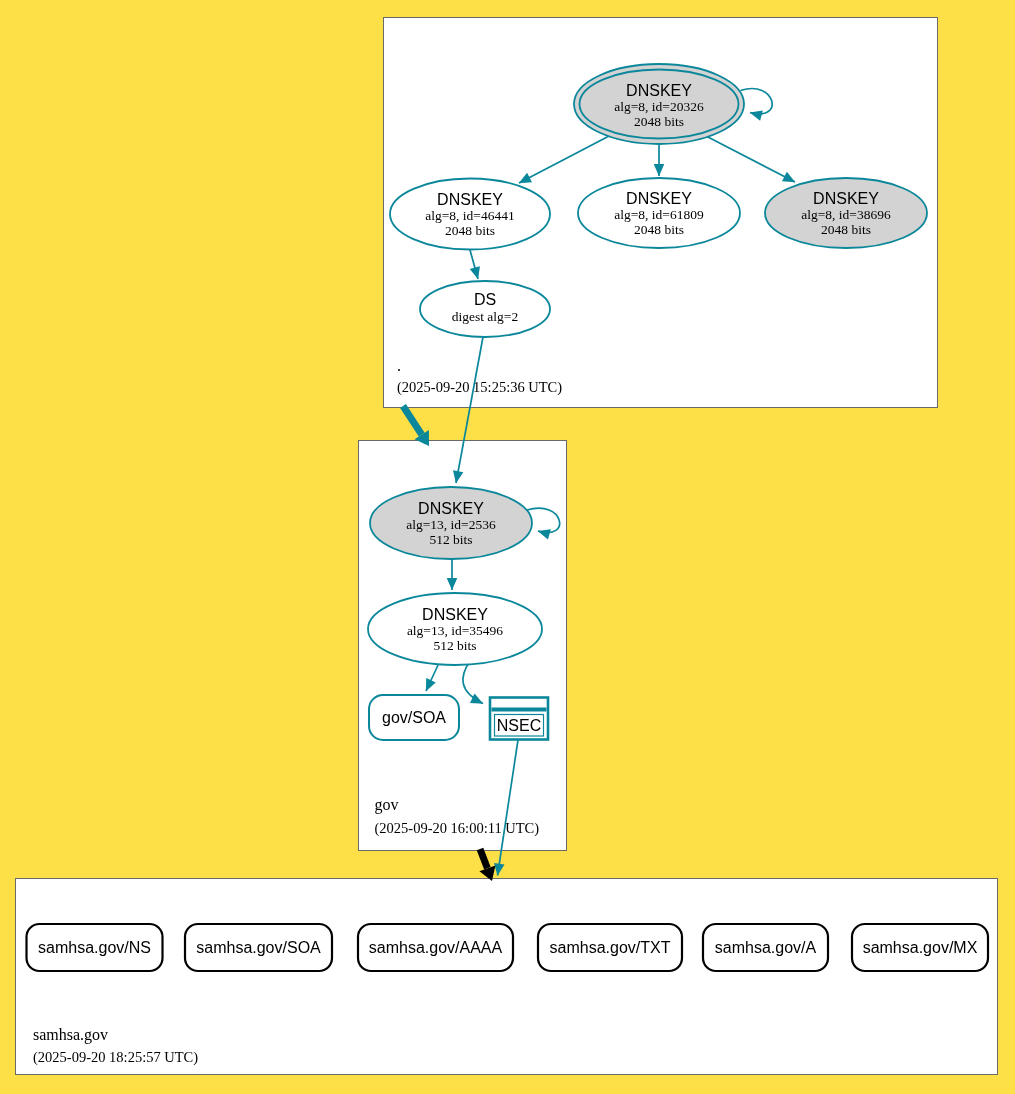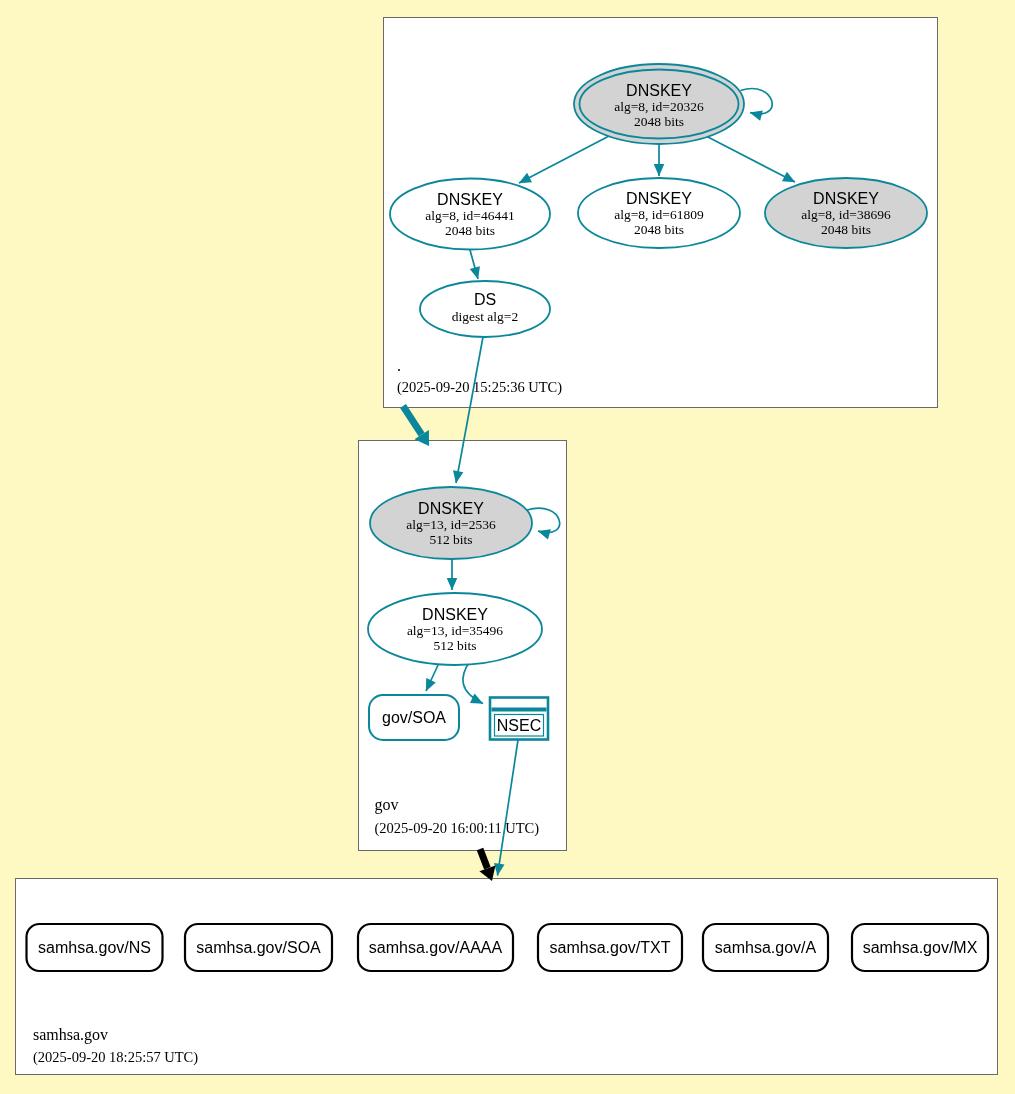--- a/index.html
+++ b/index.html
@@ -2,21 +2,21 @@
 <html><head>
 <meta charset="utf-8">
 <style>
   :root{
     --teal:#0a879a;
     --grayfill:#d3d3d3;
     --boxborder:#696969;
     --black:#000000;
   }
   html,body{margin:0;padding:0;background:#fff;}
-  .stage{position:relative;width:1015px;height:1094px;background:#fef9c3;overflow:hidden;}
+  .stage{position:relative;width:1015px;height:1094px;background:#fde047;overflow:hidden;}
   svg{display:block;}
   .zone-box{fill:#ffffff;stroke:var(--boxborder);stroke-width:1;}
   .edge{stroke:var(--teal);stroke-width:1.7;fill:none;}
   .edge-thick-teal{stroke:var(--teal);stroke-width:7;fill:none;}
   .edge-thick-black{stroke:var(--black);stroke-width:7;fill:none;}
   .node-ellipse{stroke:var(--teal);stroke-width:1.8;fill:#ffffff;}
   .node-ellipse.filled{fill:var(--grayfill);}
   .node-ellipse.inner{fill:none;}
   .rr-teal{fill:#ffffff;stroke:var(--teal);stroke-width:2;}
   .rr-black{fill:#ffffff;stroke:var(--black);stroke-width:2.2;}

